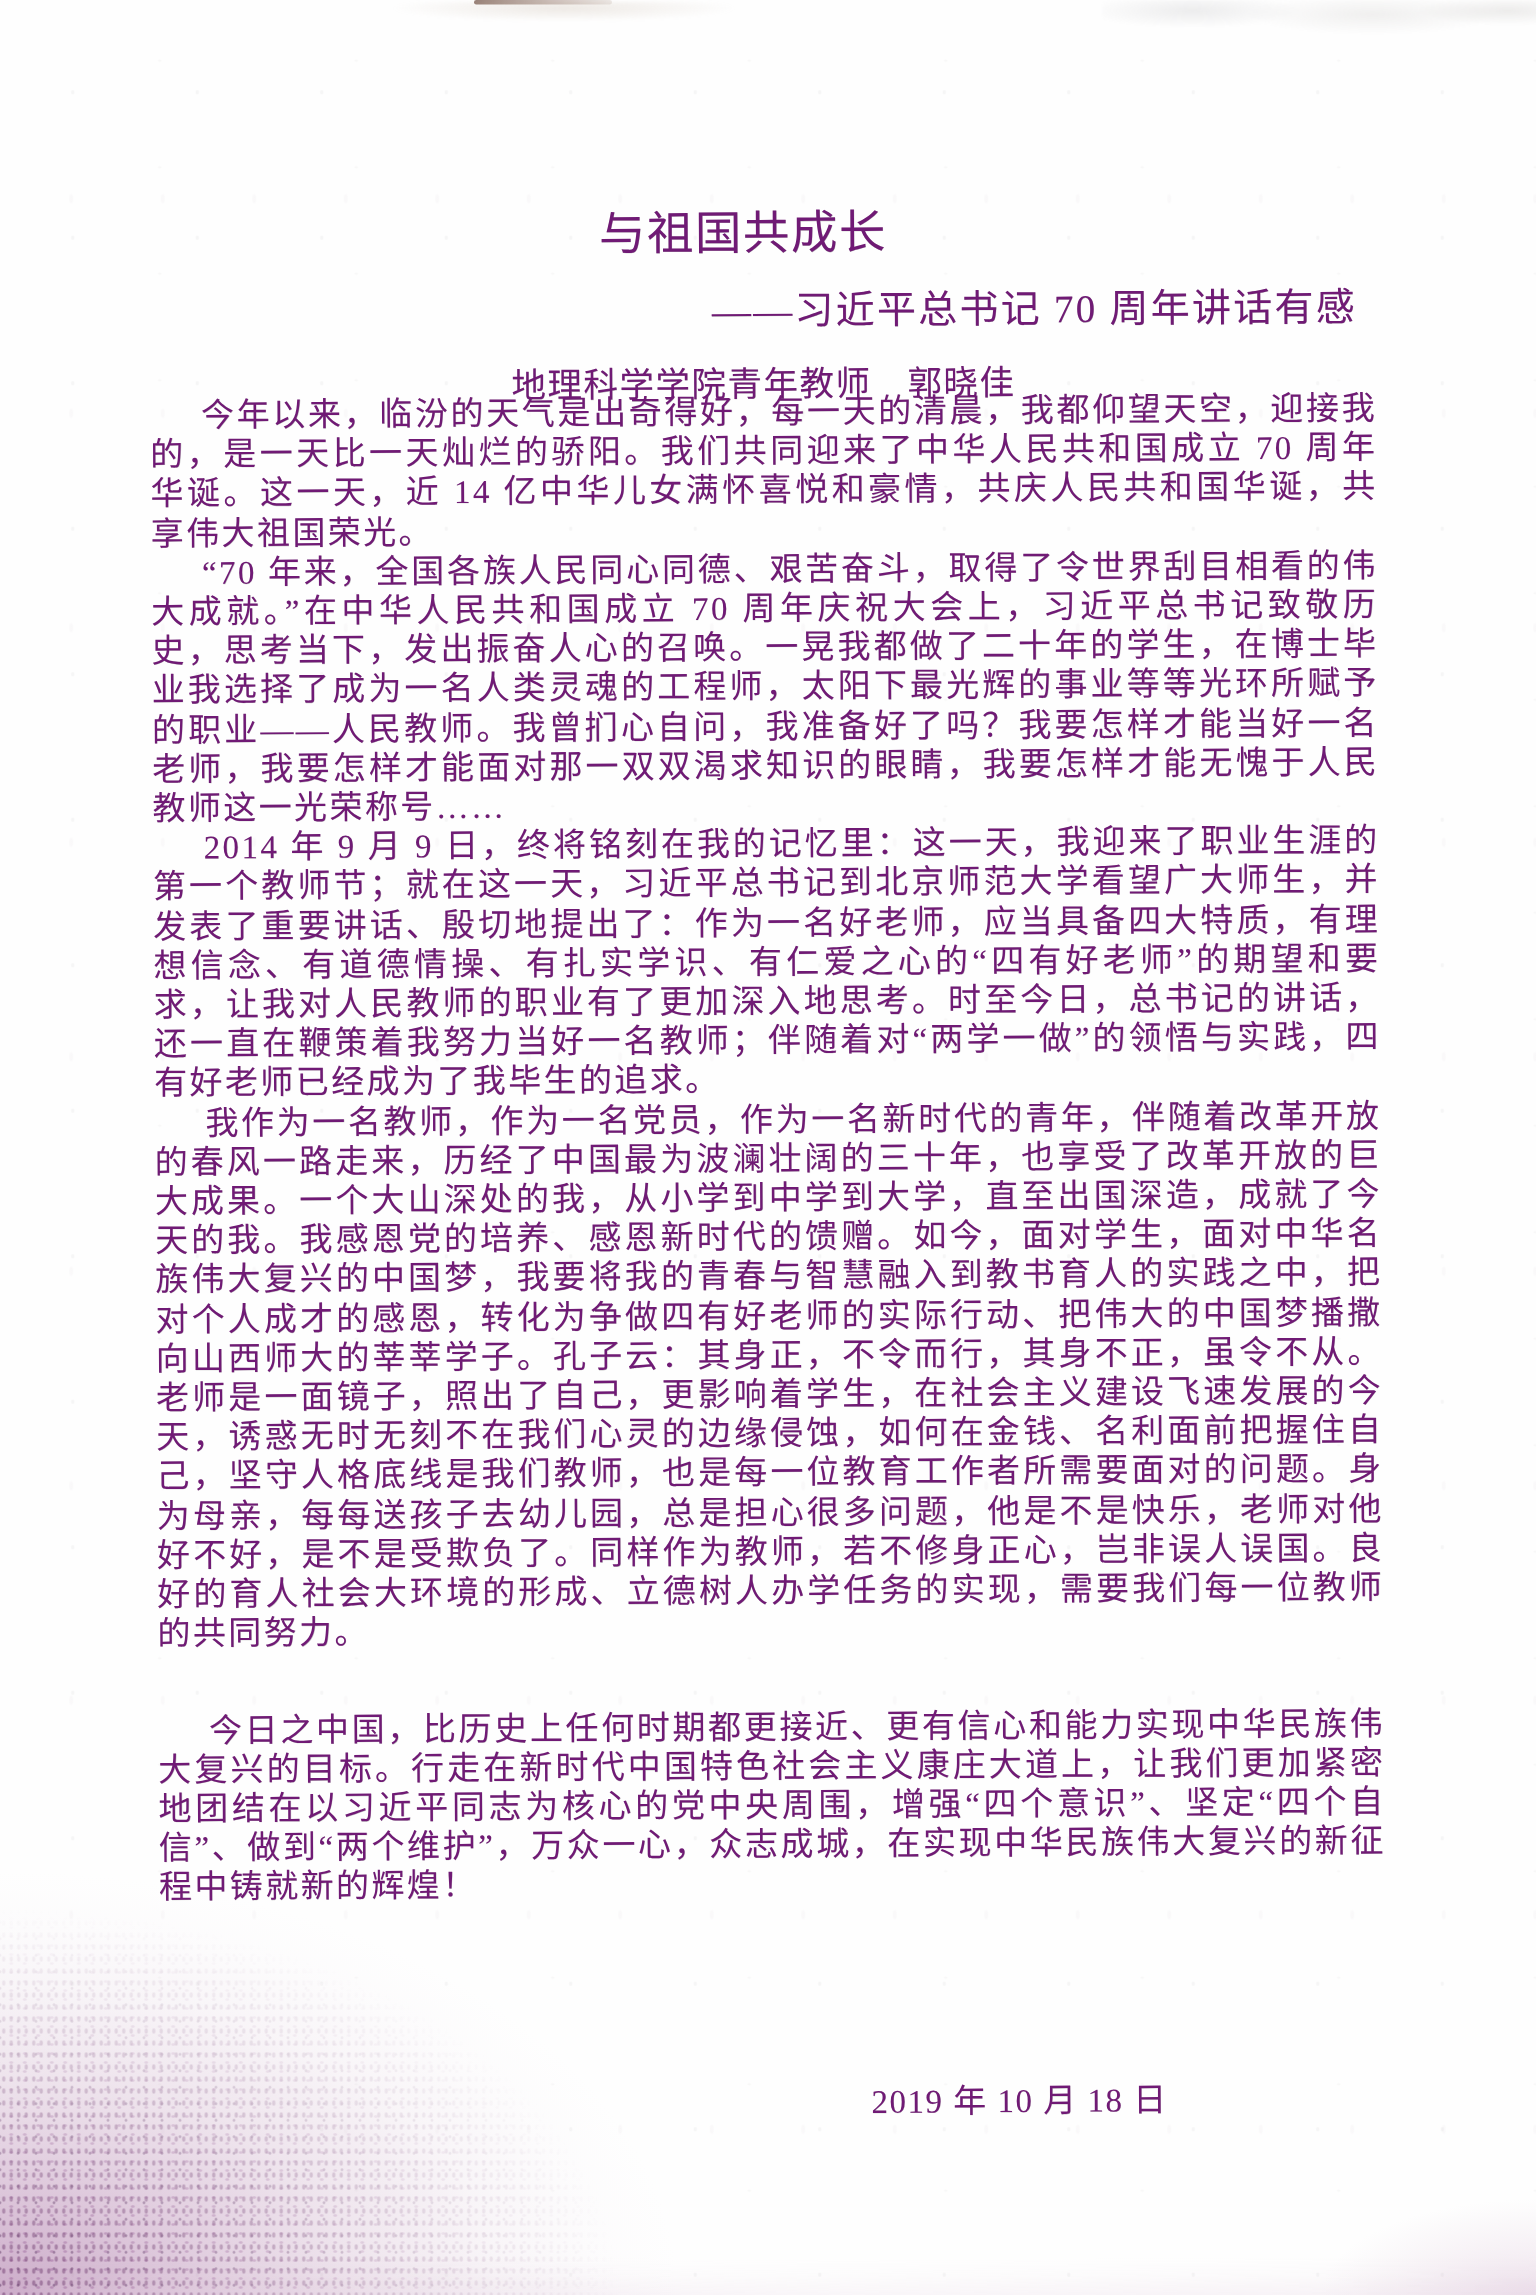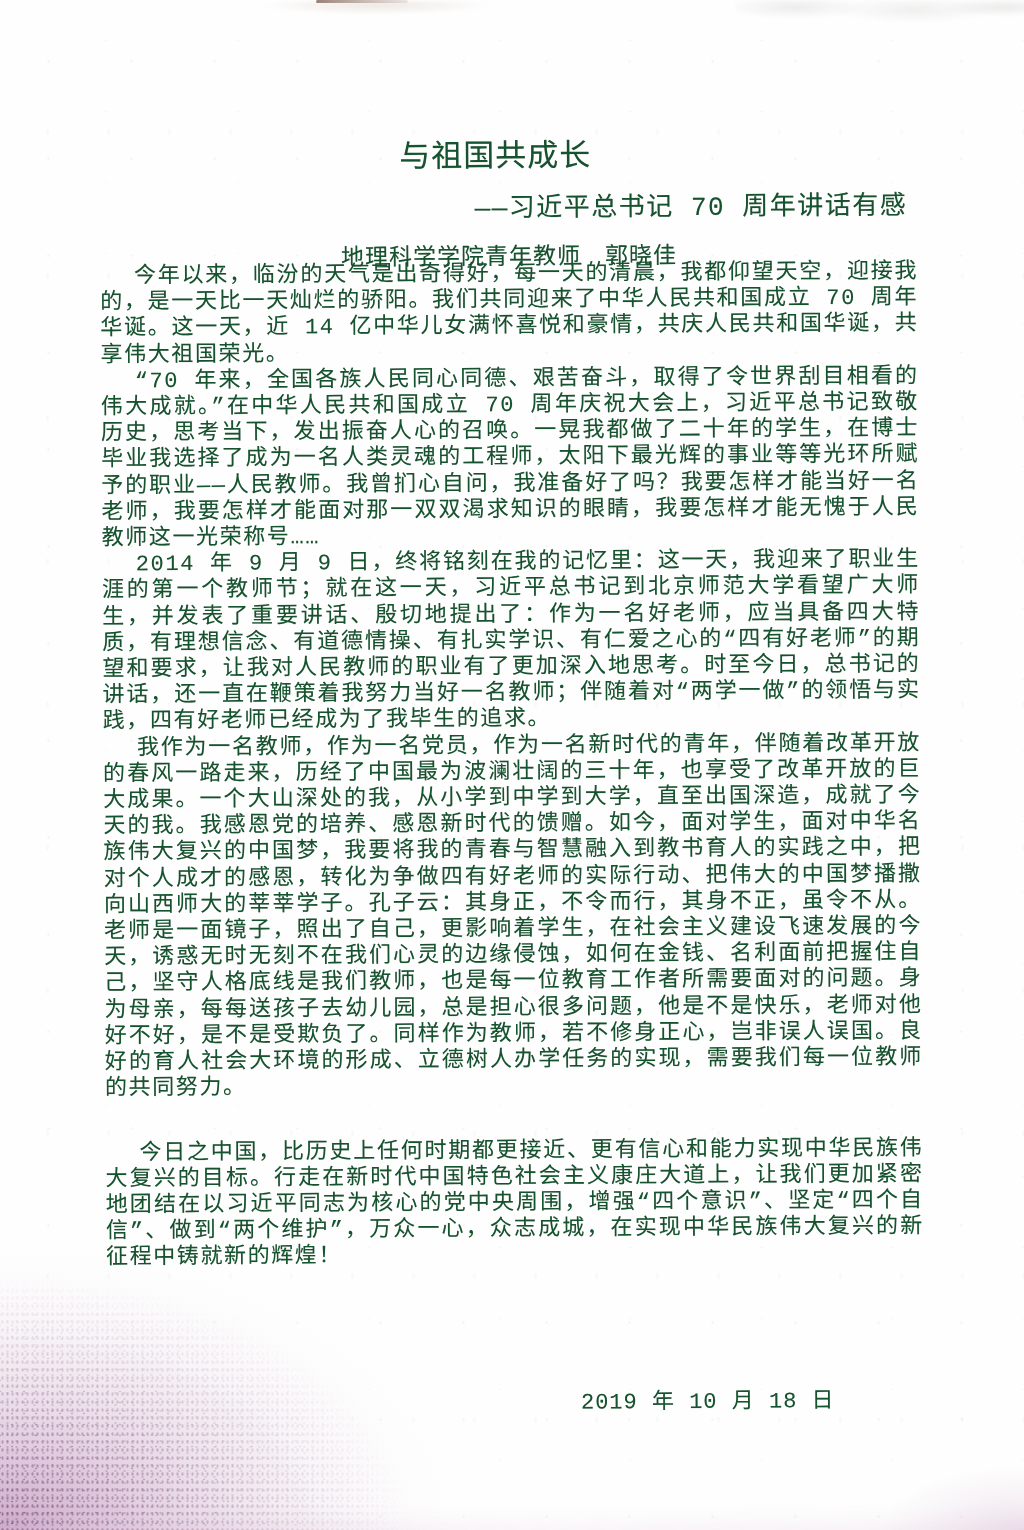--- a/index.html
+++ b/index.html
@@ -1,22 +1,22 @@
 <!DOCTYPE html>
 <html lang="zh-CN"><head>
 <meta charset="utf-8">
 <style>
   html,body{margin:0;padding:0;background:#ffffff;}
   .sheet{
     position:relative;
     width:1024px;height:1530px;
     background-color:#fefefe;
     overflow:hidden;
-    font-family:Liberation Mono, monospace;
-    color:#14532d;
+    font-family:Liberation Serif, serif;
+    color:#701a75;
   }
   
   .sheet::before{
     content:"";position:absolute;inset:0;pointer-events:none;
     background-image:
       radial-gradient(rgba(90,90,95,0.05) 1px, transparent 1.4px),
       radial-gradient(rgba(120,110,105,0.05) 1px, transparent 1.5px),
       radial-gradient(rgba(150,120,140,0.04) 1px, transparent 1.6px);
     background-size:83px 97px,131px 71px,61px 143px;
     background-position:7px 13px,41px 5px,17px 61px;

